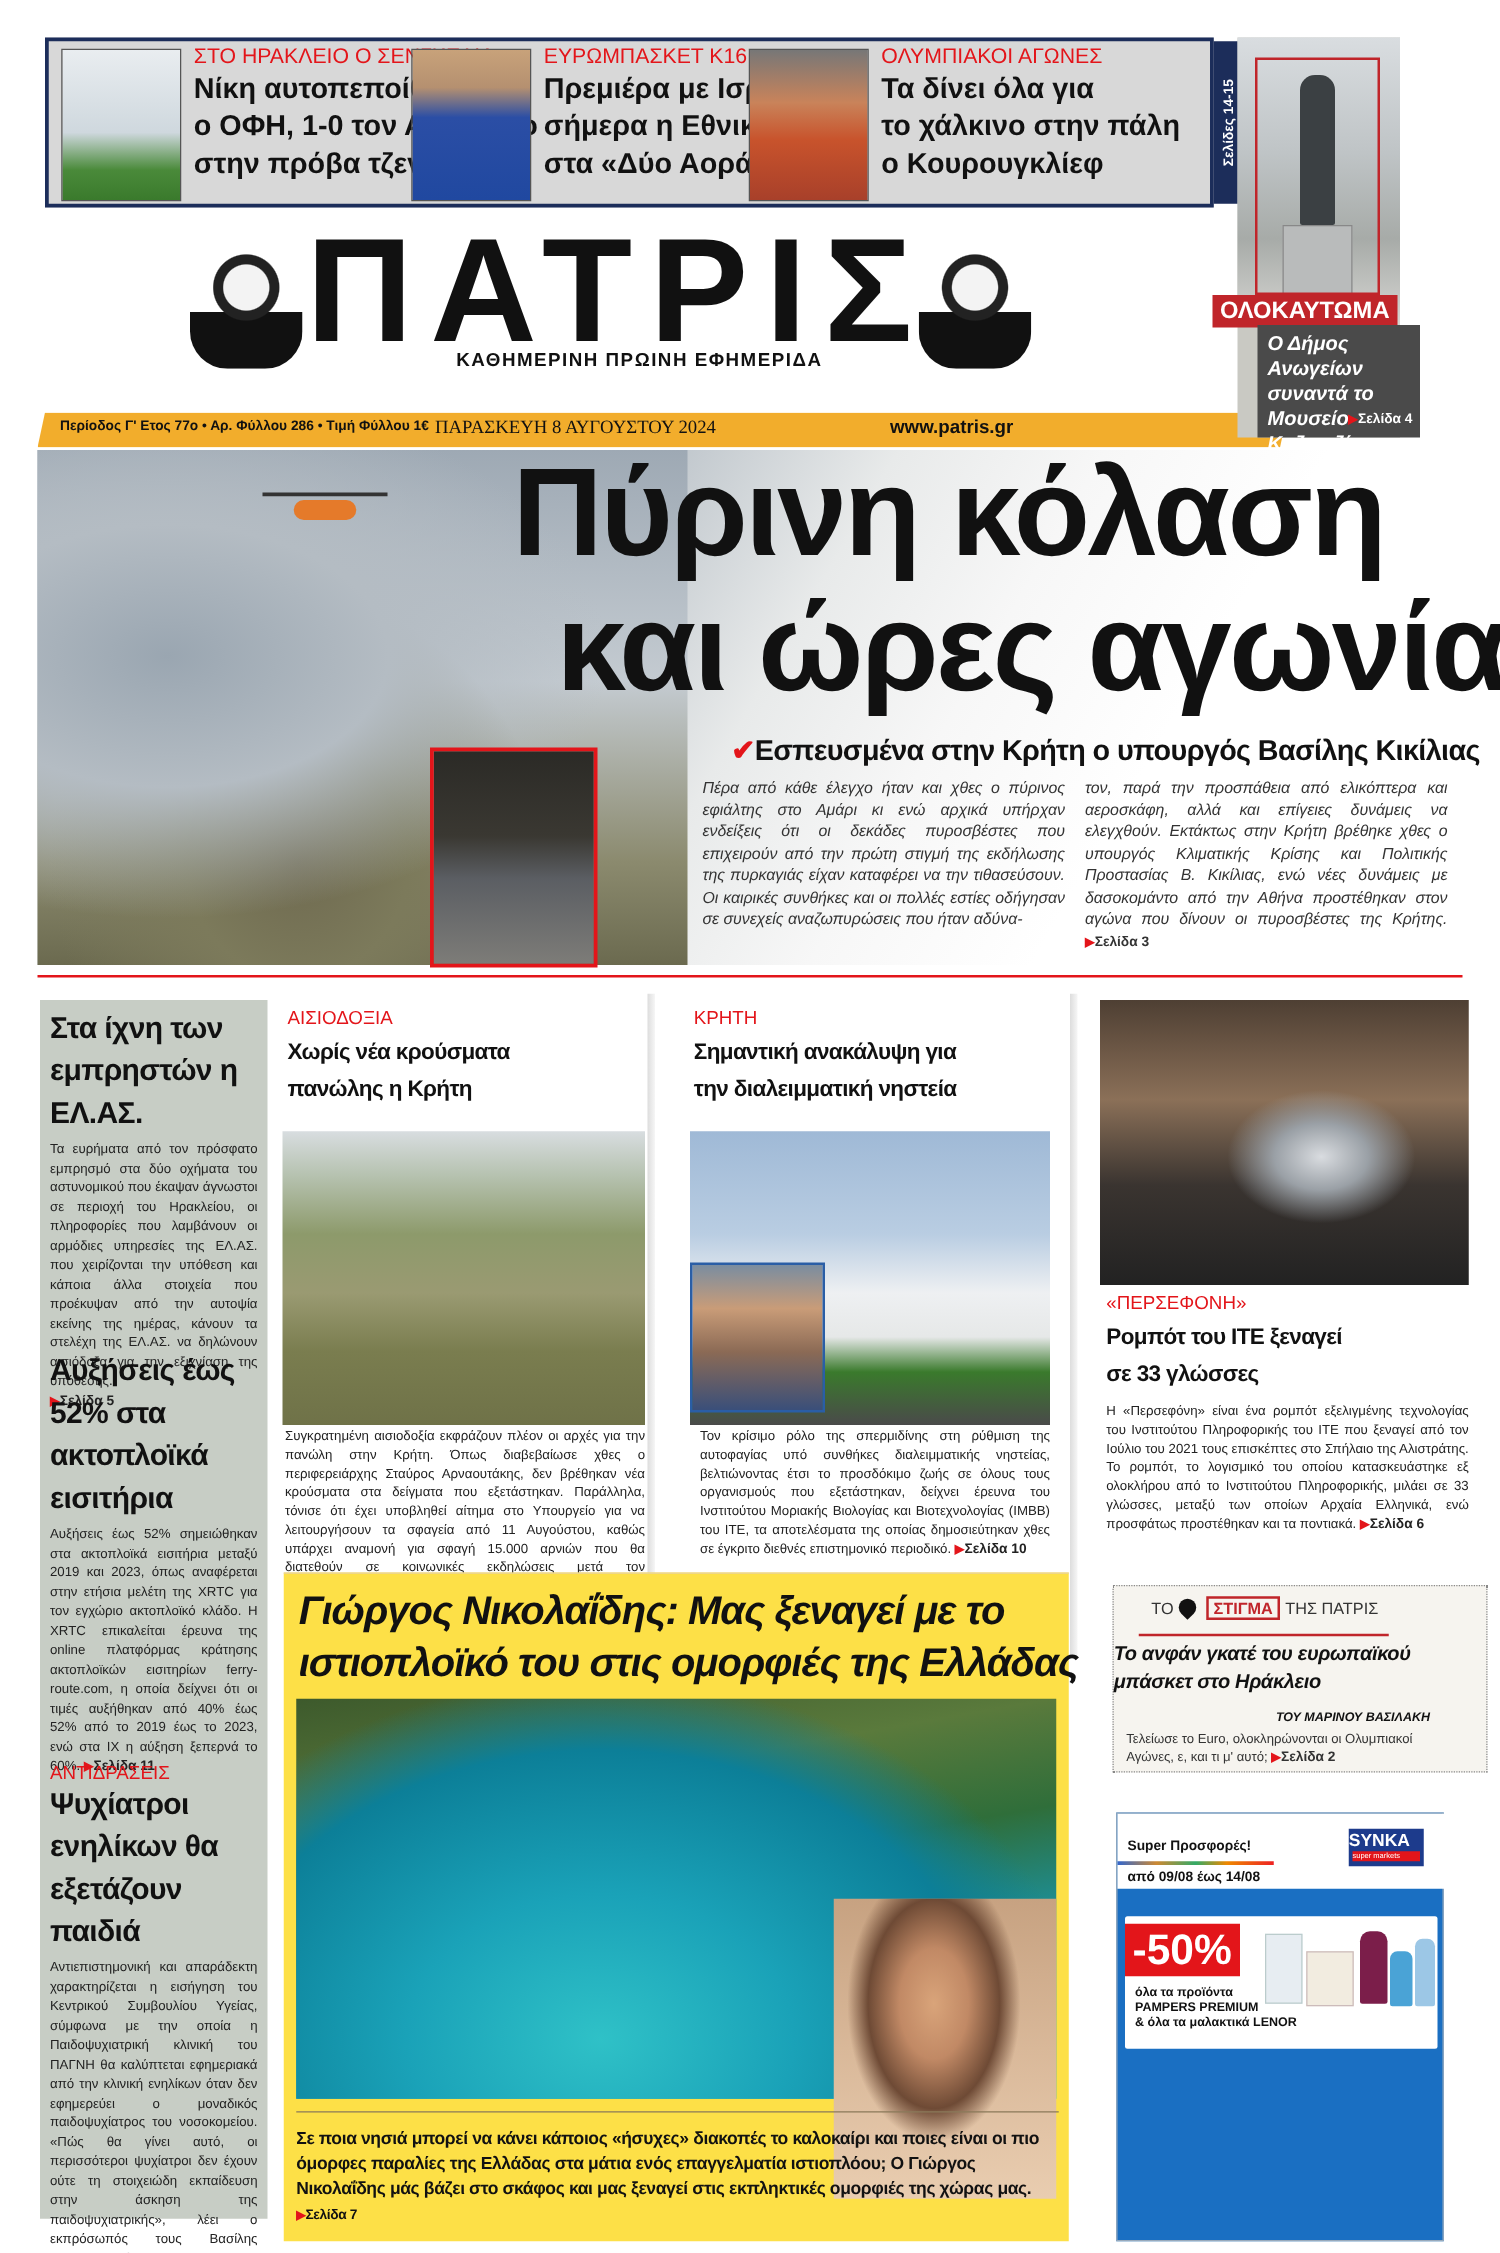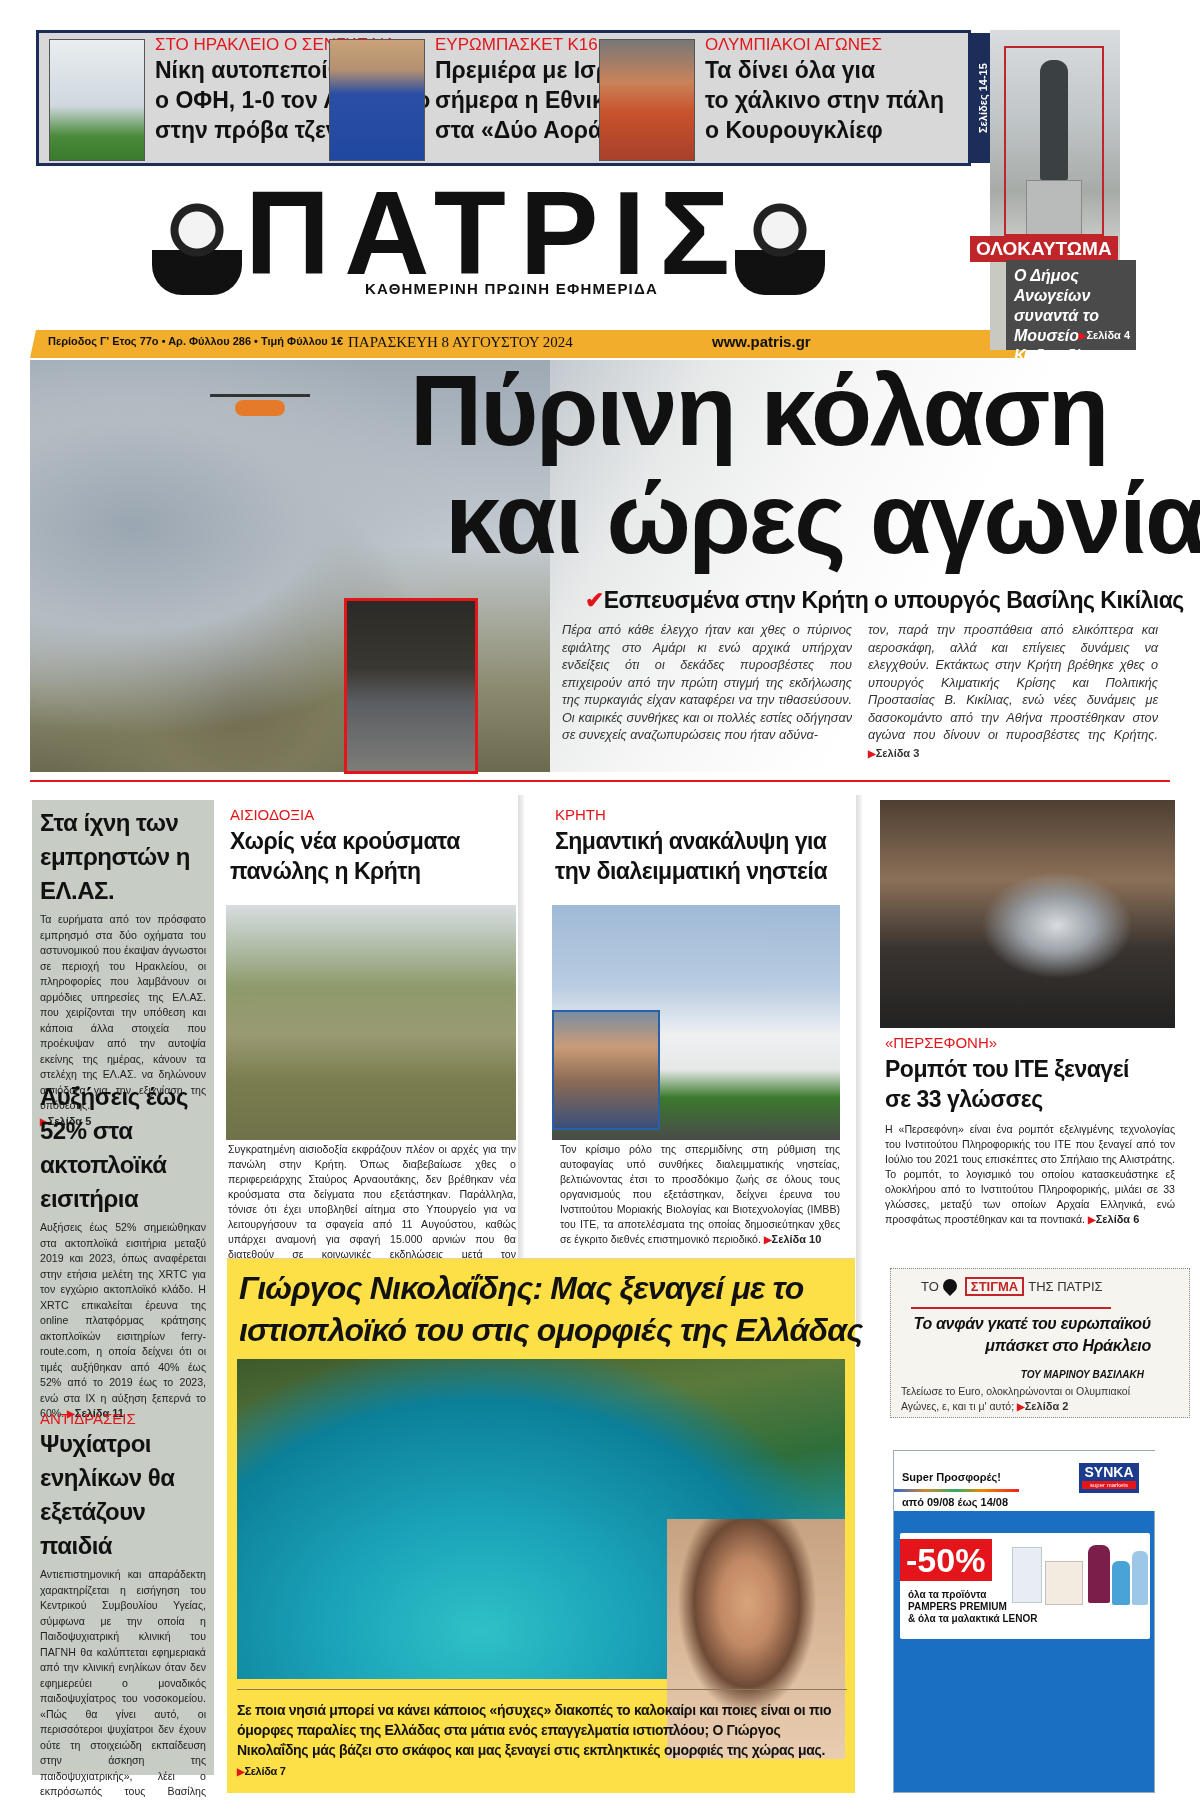--- a/index.html
+++ b/index.html
@@ -43,45 +43,45 @@
 #rule1{left:30px;top:780px;width:1140px;height:2px;background:#e3151a}
 
 #leftcol{left:32px;top:800px;width:182px;height:975px;background:#c7cdc5}
 .lc-head{font-size:24px;font-weight:bold;line-height:34px;letter-spacing:-0.5px;color:#111}
 .lc-body{font-size:10.6px;line-height:15.5px;color:#222;text-align:justify}
 .lc-page{font-weight:bold;font-size:11px}
 .kicker{color:#e3151a;font-size:15px}
 .colsep{position:absolute;top:795px;width:6px;height:530px;background:linear-gradient(90deg,#ddd,#f6f6f6)}
 
 .art-kicker{position:absolute;color:#e3151a;font-size:15px;white-space:nowrap}
-.art-head{position:absolute;font-size:23px;font-weight:bold;line-height:30px;white-space:nowrap;letter-spacing:-0.5px}
+.art-head{position:absolute;font-size:18px;font-weight:bold;line-height:30px;white-space:nowrap;letter-spacing:-0.5px}
 .art-img{position:absolute}
 .art-body{position:absolute;font-size:10.6px;line-height:15px;color:#222;text-align:justify}
 
 #feature{left:227px;top:1258px;width:628px;height:535px;background:#fde047;border-top:1px solid #e8d2a0}
 #feature-title{position:absolute;left:12px;top:8px;font-size:32px;font-style:italic;font-weight:bold;line-height:42px;letter-spacing:-0.8px;white-space:nowrap}
 #feature-img{position:absolute;left:10px;top:100px;width:608px;height:320px;background:radial-gradient(ellipse at 40% 85%,#2fc1c7 0,#1aa2b8 30%,#0c7f98 60%,transparent 75%),linear-gradient(170deg,#3d5a2c 0,#5a7a3c 25%,#2f6e3a 45%,#1898b0 70%,#1fb6c2 100%)}
 #feature-portrait{position:absolute;left:430px;top:160px;width:178px;height:240px;background:radial-gradient(ellipse at 45% 35%,#d9a47a 0,#c18965 20%,#6e4a35 38%,transparent 50%),linear-gradient(180deg,#c7a281 0,#d9b899 50%,#e9cdb0 100%)}
 #feature-body{position:absolute;left:10px;top:430px;width:610px;font-size:14px;font-weight:bold;line-height:20px;color:#111;border-top:1px solid #8a7a5a;padding-top:10px;letter-spacing:-0.3px}
 
 #robot-img{left:880px;top:800px;width:295px;height:228px;background:radial-gradient(ellipse at 60% 55%,#d9dce0 0,#9aa0a6 15%,transparent 30%),linear-gradient(180deg,#4e3f33 0,#8b7058 35%,#3a3430 65%,#222 100%)}
 #stigma{left:890px;top:1268px;width:300px;height:150px;border:1px dotted #888;background:#f6f4ef}
 #stigma-label{position:absolute;left:30px;top:10px;font-size:13px;white-space:nowrap;color:#333}
 #stigma-label .boxed{border:2px solid #c0252a;color:#c0252a;font-weight:bold;padding:0 4px;margin:0 4px}
 #stigma-pin{display:inline-block;width:14px;height:14px;border-radius:50% 50% 50% 0;background:#111;transform:rotate(-45deg);margin:0 4px;vertical-align:-2px}
 #stigma-rule{position:absolute;left:20px;top:38px;width:200px;height:2px;background:#c0252a}
-#stigma-title{position:absolute;left:0;width:260px;top:44px;text-align:right;font-size:16px;font-style:italic;font-weight:bold;line-height:22px;letter-spacing:-0.3px}
+#stigma-title{position:absolute;left:0;width:260px;top:44px;text-align:left;font-size:16px;font-style:italic;font-weight:bold;line-height:22px;letter-spacing:-0.3px}
 #stigma-author{position:absolute;right:45px;top:100px;font-size:10px;font-weight:bold;font-style:italic}
 #stigma-body{position:absolute;left:10px;top:115px;width:240px;font-size:10.5px;line-height:15px;color:#333}
 #ad{left:893px;top:1450px;width:262px;height:343px;border:1px solid #9ab;background:#1a6fc2}
 #ad-top{position:absolute;left:0;top:0;width:262px;height:60px;background:#fff}
 #ad-title{position:absolute;left:8px;top:20px;font-size:11px;font-weight:bold}
 #ad-rainbow{position:absolute;left:0;top:38px;width:125px;height:3px;background:linear-gradient(90deg,#36c 0,#c83 25%,#3a6 50%,#e80 70%,#e22 100%)}
 #ad-dates{position:absolute;left:8px;top:45px;font-size:11px;font-weight:bold}
-#ad-logo{position:absolute;left:185px;top:12px;width:60px;height:30px;background:#1d3b8c;color:#fff;font-weight:900;font-size:14px;text-align:center;line-height:18px}
+#ad-logo{position:absolute;left:185px;top:12px;width:60px;height:30px;background:#1d3b8c;color:#fff;font-weight:900;font-size:14px;line-height:18px}
 #ad-logo small{display:block;background:#e3151a;font-size:6px;line-height:8px;margin:0 3px;font-weight:normal}
 .ad-card{position:absolute;left:6px;width:250px;background:#fff;border-radius:2px}
 .ad-red{position:absolute;left:0;background:#e3151a;color:#fff;font-weight:900}
 .ad-desc{position:absolute;left:8px;font-size:10px;font-weight:bold;line-height:12px}
 .ad-prod{position:absolute}
 </style>
 </head>
 <body>
 
 <div id="topstrip" class="abs">

